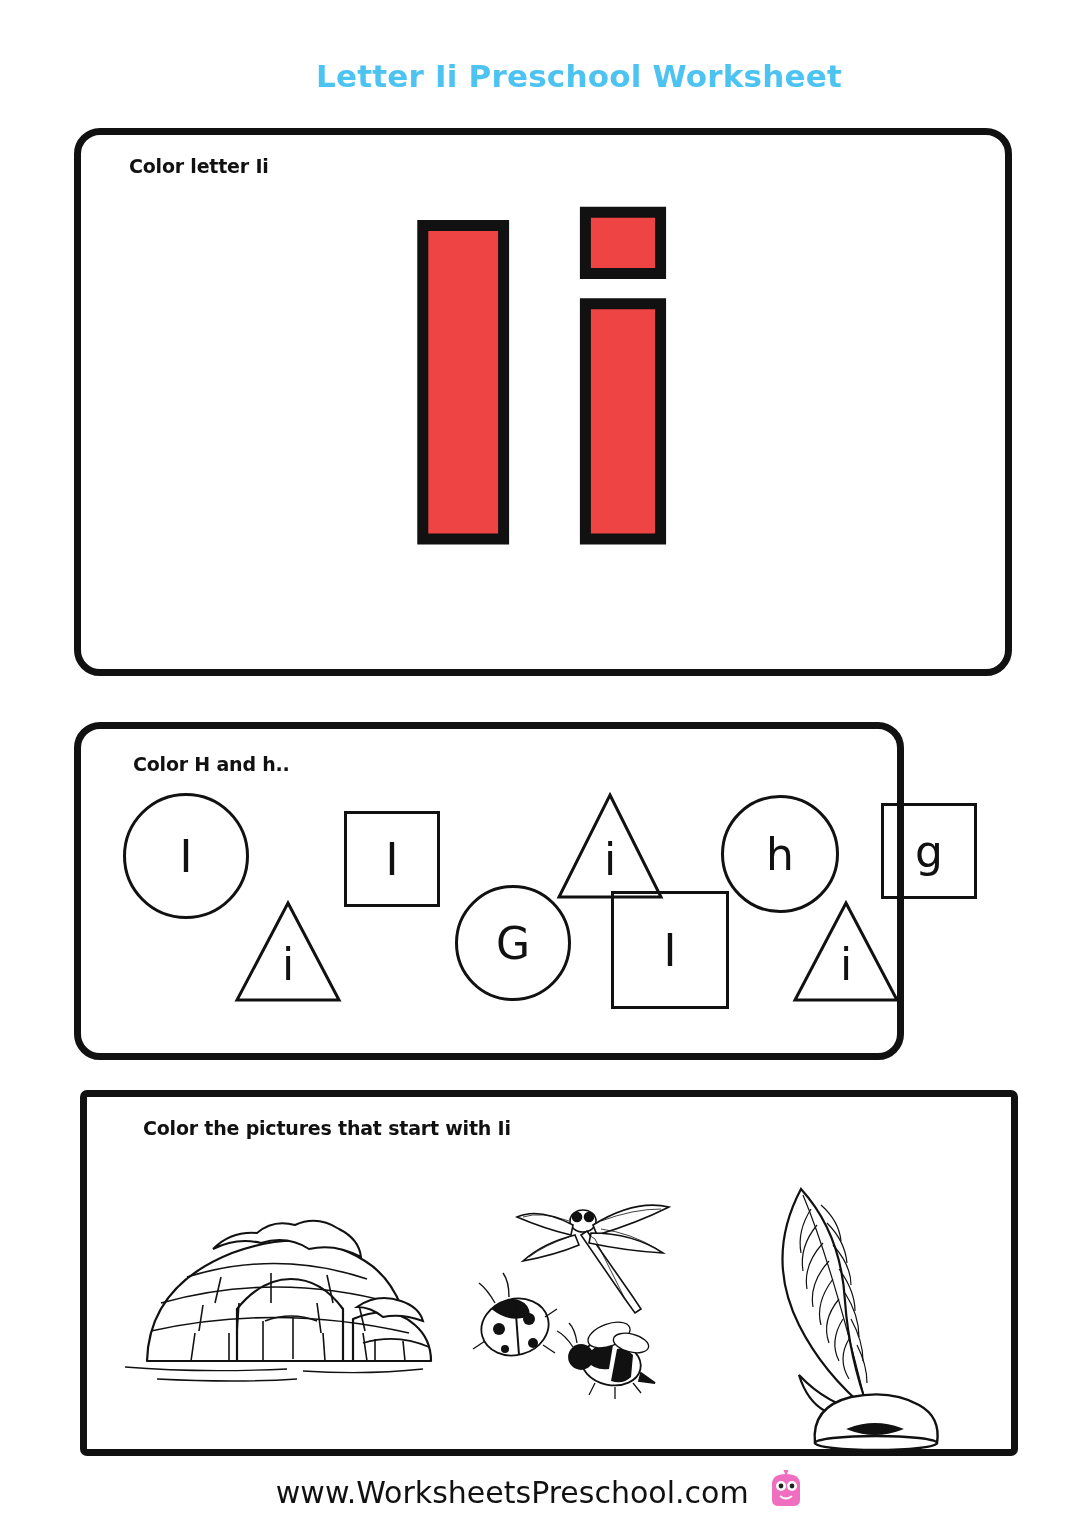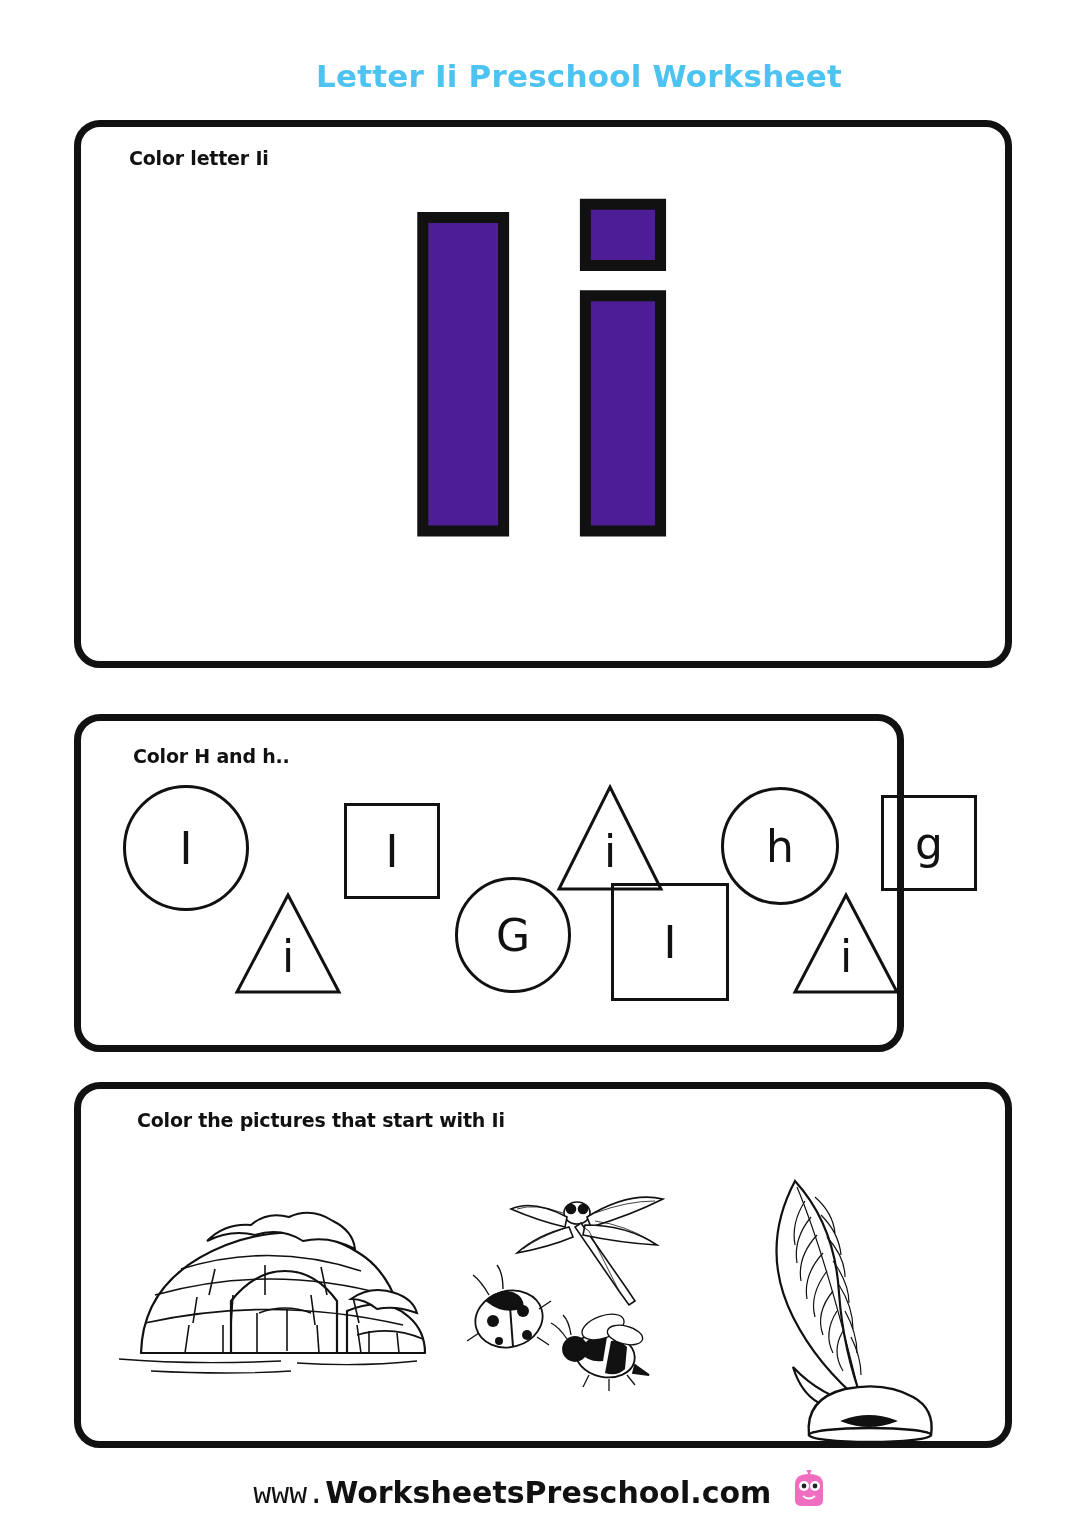--- a/index.html
+++ b/index.html
@@ -31,24 +31,25 @@
     letter-spacing: 0.2px;
     font-family: "DejaVu Sans", sans-serif;
     padding-left: 36px;
   }
   .panel {
     position: absolute;
     border: 7px solid #111111;
     border-radius: 26px;
     background: #ffffff;
     box-sizing: border-box;
+    margin-top: 8px;
   }
   #panel-1 { left: 74px; top: 120px; width: 938px; height: 548px; }
   #panel-2 { left: 74px; top: 714px; width: 830px; height: 338px; }
-  #panel-3 { left: 74px; top: 1082px; width: 938px; height: 366px; }
+  #panel-3 { left: 80px; top: 1082px; width: 938px; height: 366px; border-radius: 7px; }
 
   .panel-label {
     position: absolute;
     font-size: 19px;
     font-weight: bold;
     color: #111111;
     font-family: "DejaVu Sans", sans-serif;
     letter-spacing: -0.2px;
   }
   #label-1 { left: 48px; top: 20px; }
@@ -58,21 +59,21 @@
   
   .bigletters {
     position: absolute;
     left: 0; top: 40px;
     width: 100%;
     text-align: center;
     font-family: "DejaVu Sans", sans-serif;
     font-weight: bold;
     font-size: 430px;
     line-height: 1;
-    color: #4c1d95;
+    color: #ef4444;
     -webkit-text-stroke: 11px #111111;
     letter-spacing: 6px;
     user-select: none;
   }
 
   
   .shapes {
     position: absolute;
     left: 0; top: 0;
     width: 100%; height: 100%;
@@ -120,22 +121,22 @@
   .footer {
     position: absolute;
     left: 0;
     top: 1470px;
     width: 1086px;
     text-align: center;
     font-family: "DejaVu Sans", sans-serif;
     font-size: 30px;
     color: #111111;
   }
-  .footer .www { font-weight: normal; font-family: Liberation Mono, monospace; }
-  .footer .site { font-weight: bold; margin-top: 13px; }
+  .footer .www { font-weight: normal; }
+  .footer .site { font-weight: normal; margin-top: 13px; }
   .footer-mascot {
     display: inline-block;
     vertical-align: middle;
     margin-left: 6px;
   }
 </style>
 </head>
 <body>
 
 <div class="page">

